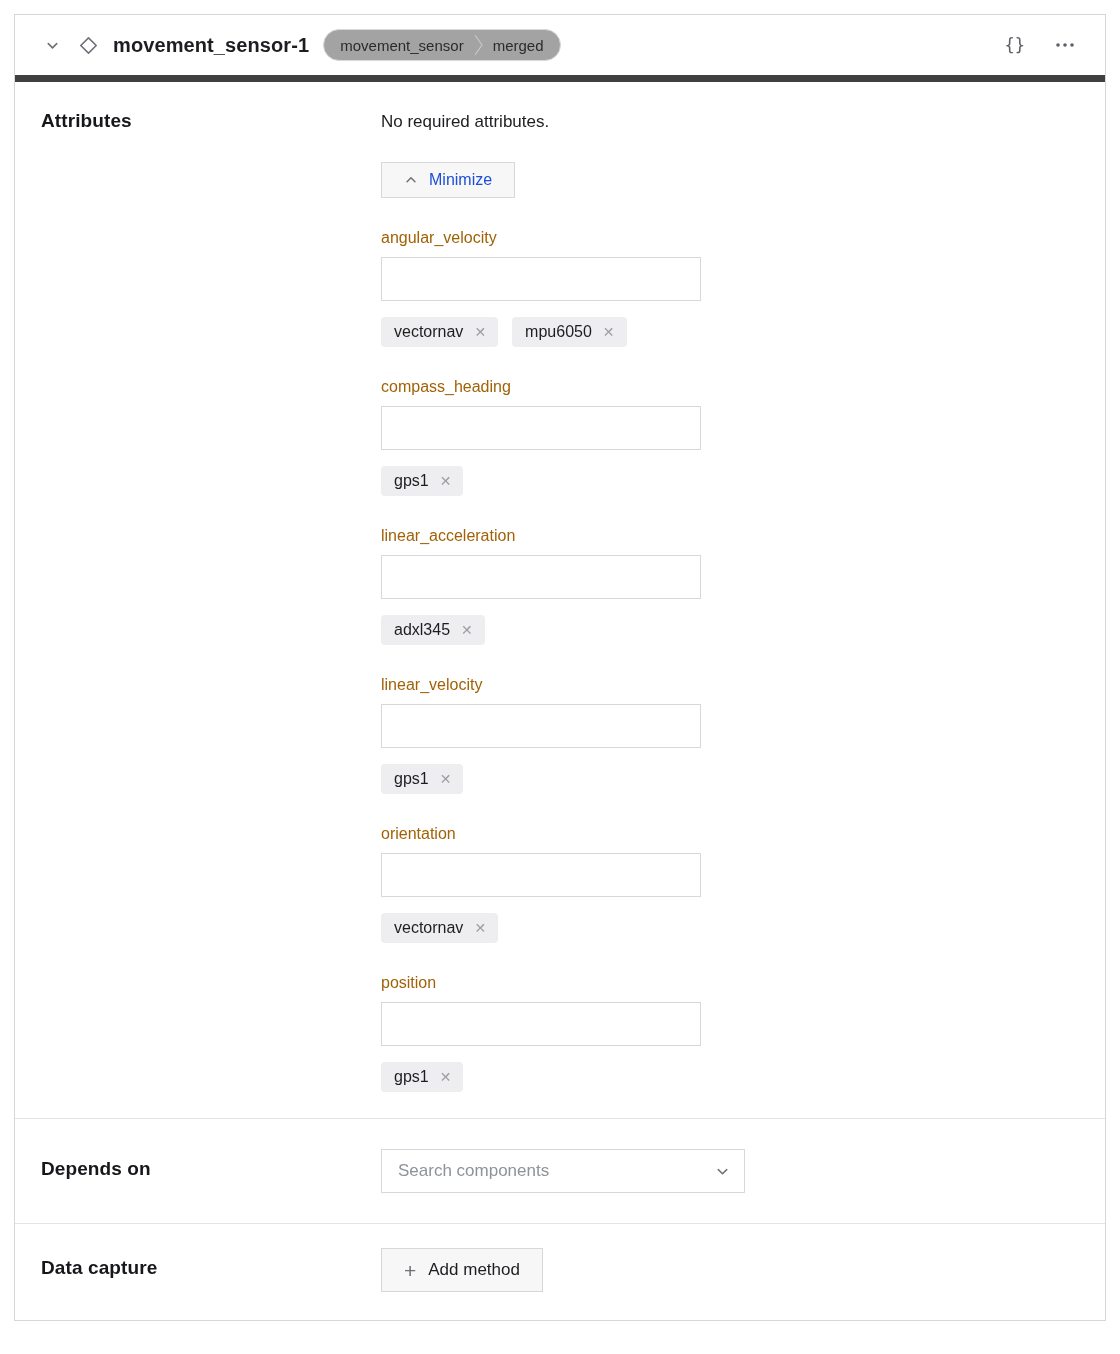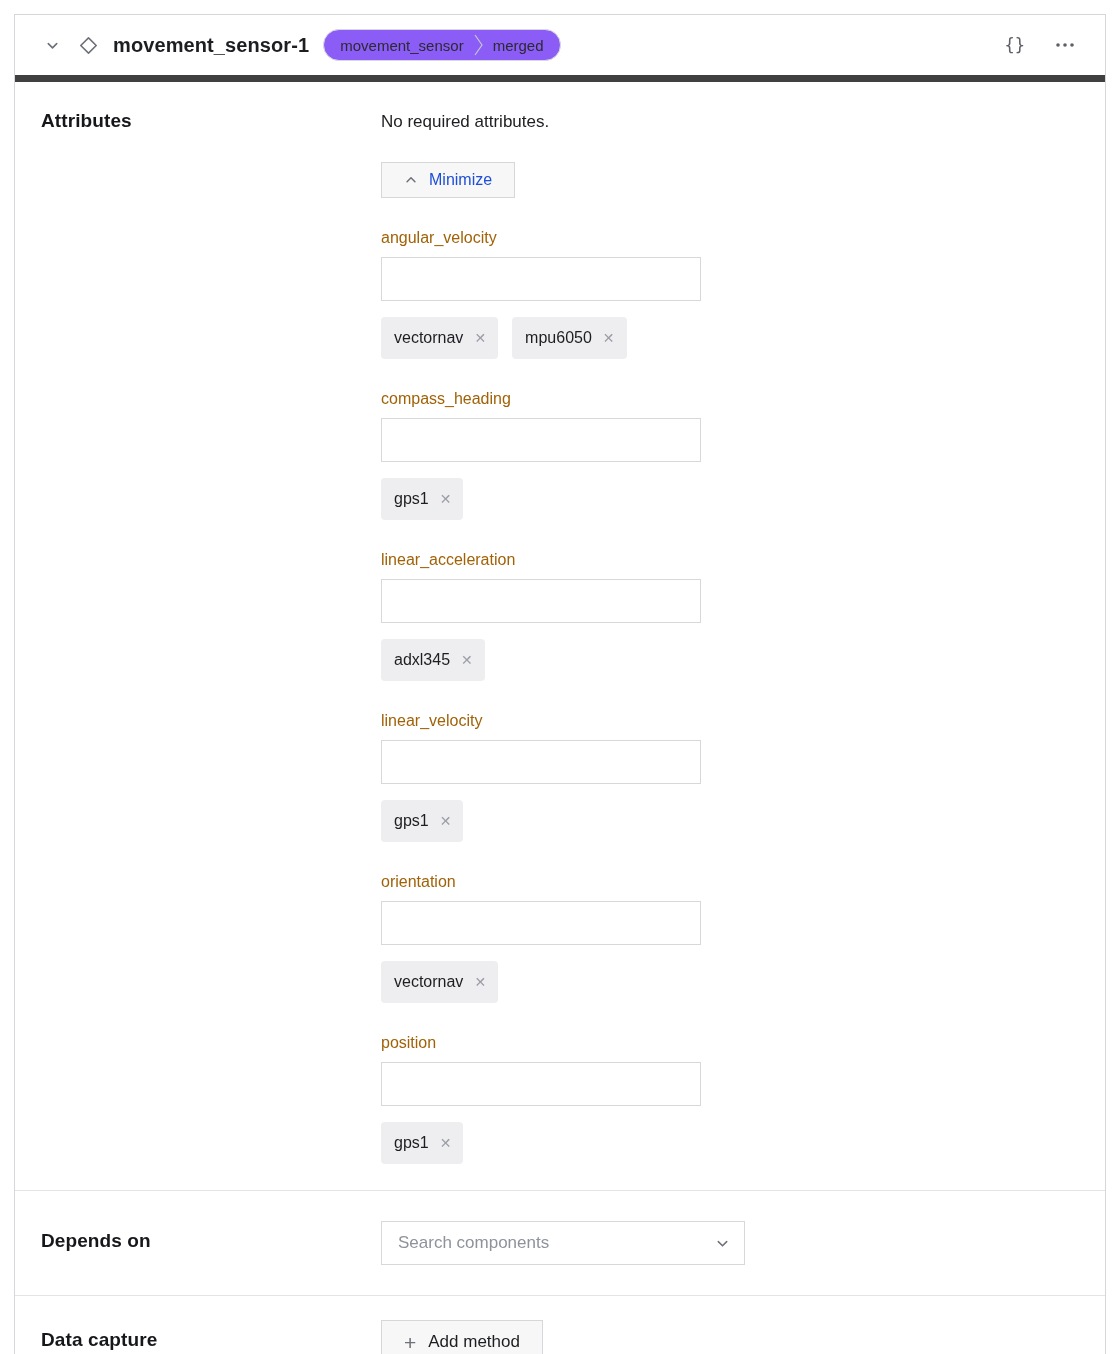--- a/index.html
+++ b/index.html
@@ -31,21 +31,21 @@
   }
   .diamond-wrap { color: #6e7177; margin-left: 14px; display: flex; align-items: center; }
   .card-title {
     font-size: 20px; font-weight: 700; color: #1d1e21;
     margin-left: 14px; letter-spacing: .1px;
   }
   .pill {
     margin-left: 14px;
     height: 32px;
     display: flex; align-items: center;
-    background: #8b5cf6;
+    background: #a3a3a3;
     border: 1px solid #d9d9dc;
     border-radius: 999px;
     padding: 0 16px;
     gap: 10px;
   }
   .pill-text { font-size: 15px; font-weight: 500; color: #2a2b2e; }
   .pill-sep { color: #c6c7cb; display: flex; align-items: center; }
   .header-spacer { flex: 1; }
   .braces-btn {
     font-family: "DejaVu Sans Mono", monospace;
@@ -87,21 +87,21 @@
     border: 1px solid #d8d8db;
     background: #ffffff;
     font-family: inherit; font-size: 16px; color: #1d1e21;
     padding: 0 12px;
     display: block;
     border-radius: 0;
     outline: none;
   }
   .tag-list { margin-top: 16px; display: flex; gap: 14px; flex-wrap: wrap; }
   .tag {
-    height: 42px;
+    height: 30px;
     display: inline-flex; align-items: center; gap: 9px;
     background: #eeeef1;
     border-radius: 4px;
     padding: 0 10px 0 13px;
     font-size: 16px; color: #1d1e21;
   }
   .tag-x {
     border: none; background: none; cursor: pointer;
     color: #9b9ea5; font-size: 14px; line-height: 1; padding: 2px;
     font-family: inherit;

